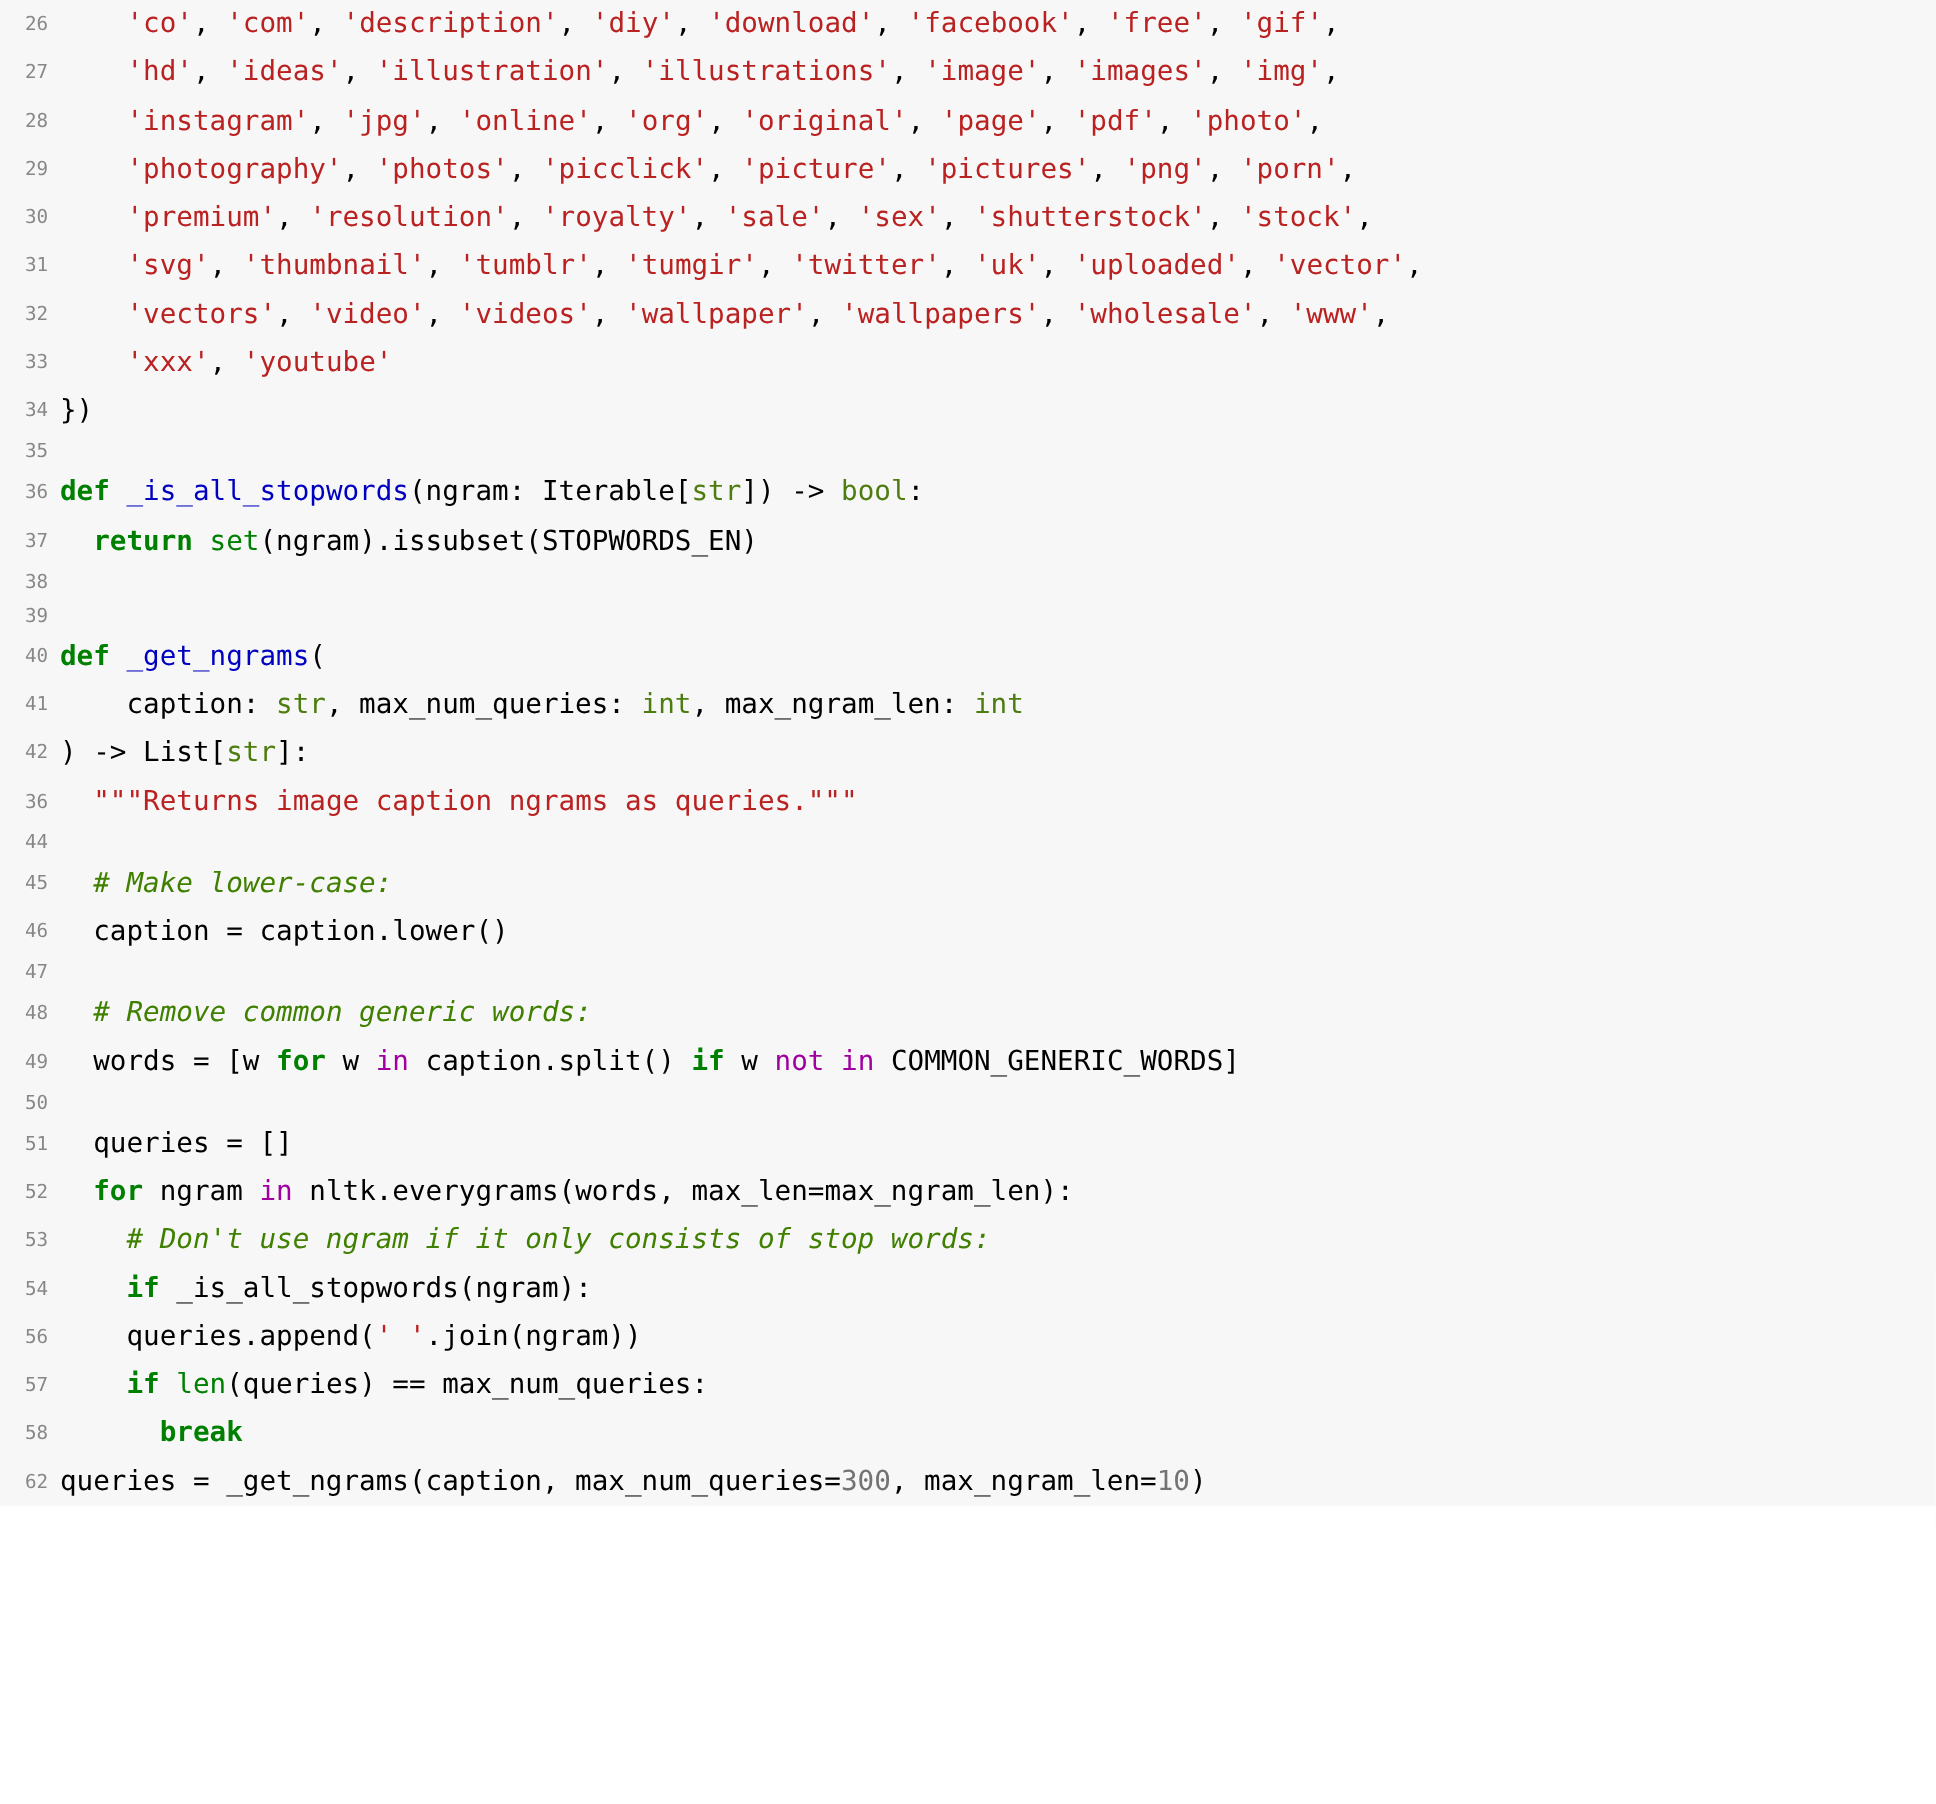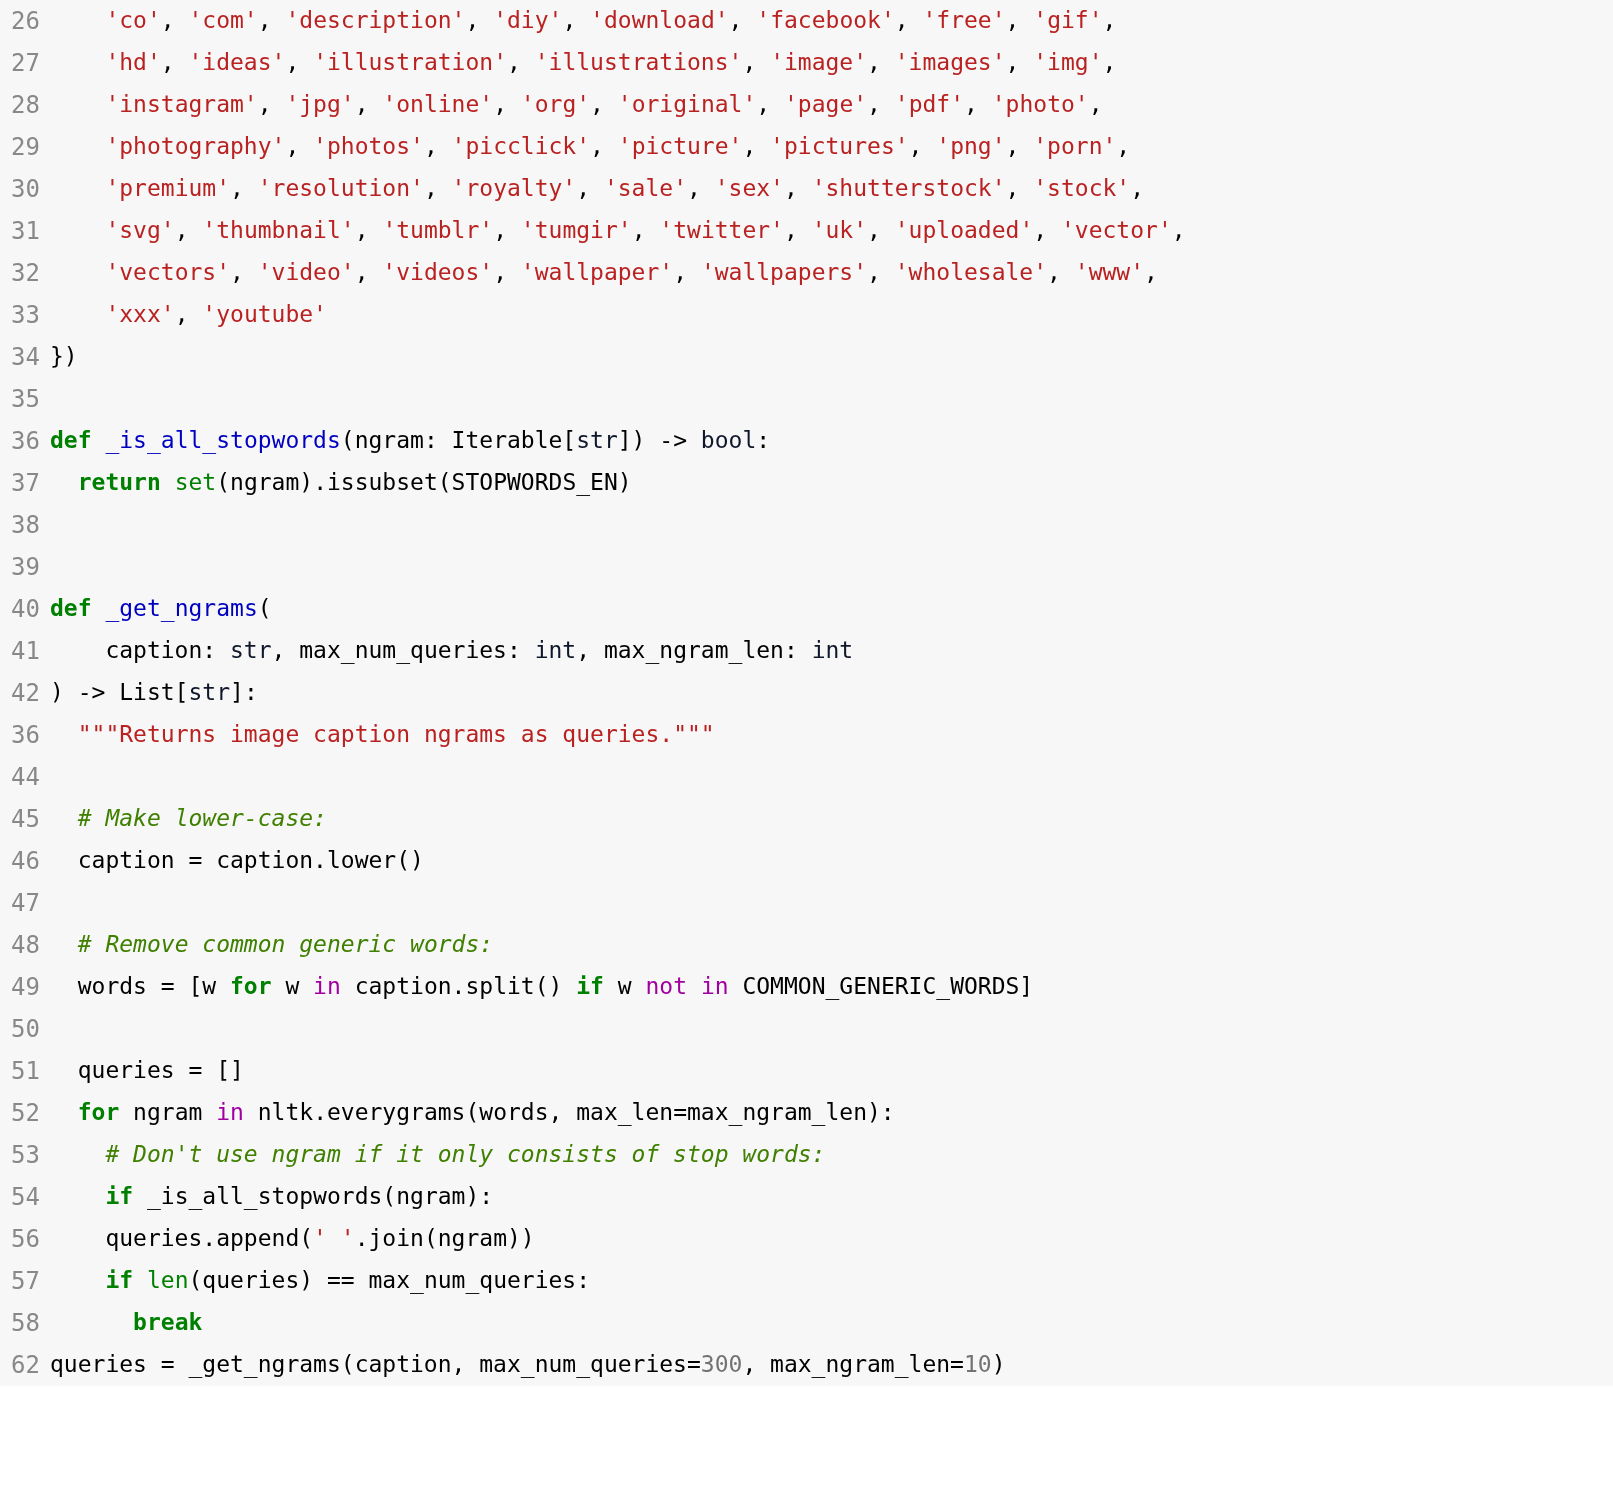--- a/index.html
+++ b/index.html
@@ -20,33 +20,33 @@
     display: flex;
     white-space: pre;
   }
   .gutter {
     width: 40px;
     text-align: right;
     color: #888888;
     padding-right: 10px;
     flex-shrink: 0;
     user-select: none;
-    font-size: 24px;
+    font-size: 16px;
     display: flex;
     align-items: center;
     justify-content: flex-end;
   }
   .code {
     flex: 1;
     color: #000000;
   }
   .tok-str { color: #ba2121; }
   .tok-kw  { color: #008000; font-weight: bold; }
   .tok-def { color: #0000c0; }
-  .tok-typ { color: #0f172a; }
+  .tok-typ { color: #4d7c0f; }
   .tok-com { color: #408000; font-style: italic; }
   .tok-op  { color: #a000a0; }
   .tok-num { color: #737373; }
   .tok-bi  { color: #008000; }
   .tok-nm  { color: #000000; }
 </style>
 </head>
 <body>
 
 <div class="code-block" id="code-root">

